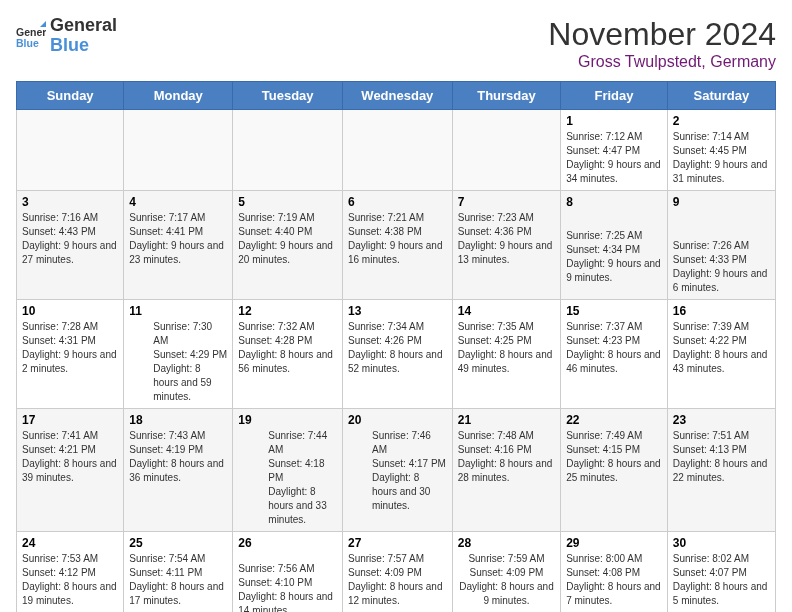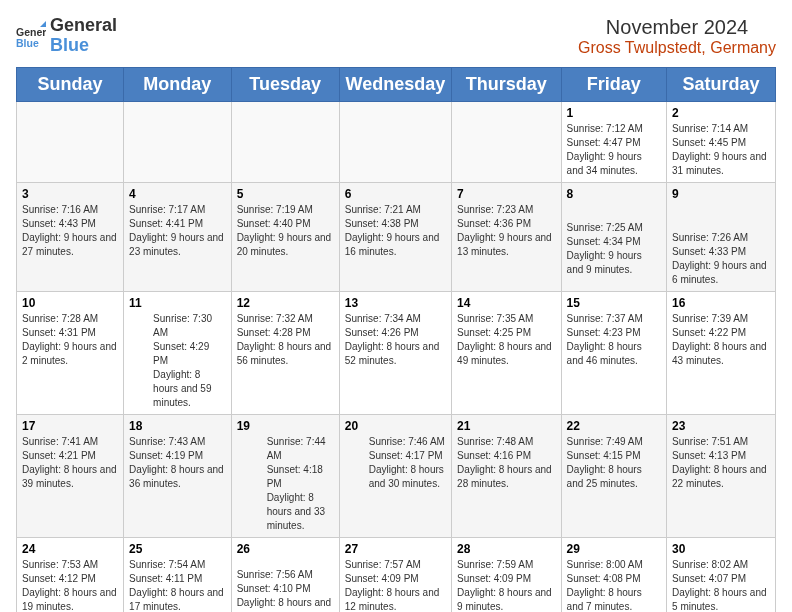--- a/index.html
+++ b/index.html
@@ -31,40 +31,39 @@
       color: #4a90d9;
     }
     .logo-icon {
       width: 30px;
       height: 30px;
     }
     .title-area {
       text-align: right;
     }
     .month-title {
-      font-size: 20px;
+      font-size: 32px;
       font-weight: normal;
       color: #333;
-      text-align: center;
     }
     .location-title {
       font-size: 16px;
-      color: #c2410c;
+      color: #701a75;
     }
     table {
       width: 100%;
       border-collapse: collapse;
       font-size: 11px;
     }
     thead tr th {
       background-color: #4a7fc1;
       color: #fff;
       text-align: center;
       padding: 6px 4px;
-      font-size: 18px;
+      font-size: 13px;
       font-weight: bold;
       border: 1px solid #3a6aaa;
     }
     tbody tr td {
       border: 1px solid #ccc;
       vertical-align: top;
       padding: 4px 5px;
       height: 80px;
       width: 113px;
     }
@@ -296,21 +295,21 @@
 Daylight: 8 hours and 14 minutes.</div>
         </td>
         <td>
           <span class="day-num">27</span>
           <div class="day-info" style="white-space: pre-line;">Sunrise: 7:57 AM
 Sunset: 4:09 PM
 Daylight: 8 hours and 12 minutes.</div>
         </td>
         <td>
           <span class="day-num">28</span>
-          <div class="day-info" style="white-space: pre-line;">Sunrise: 7:59 AM
+          <div class="day-info" style="white-space: pre-line; text-align: center;">Sunrise: 7:59 AM
 Sunset: 4:09 PM
 Daylight: 8 hours and 9 minutes.</div>
         </td>
         <td>
           <span class="day-num">29</span>
           <div class="day-info" style="white-space: pre-line;">Sunrise: 8:00 AM
 Sunset: 4:08 PM
 Daylight: 8 hours and 7 minutes.</div>
         </td>
         <td>

